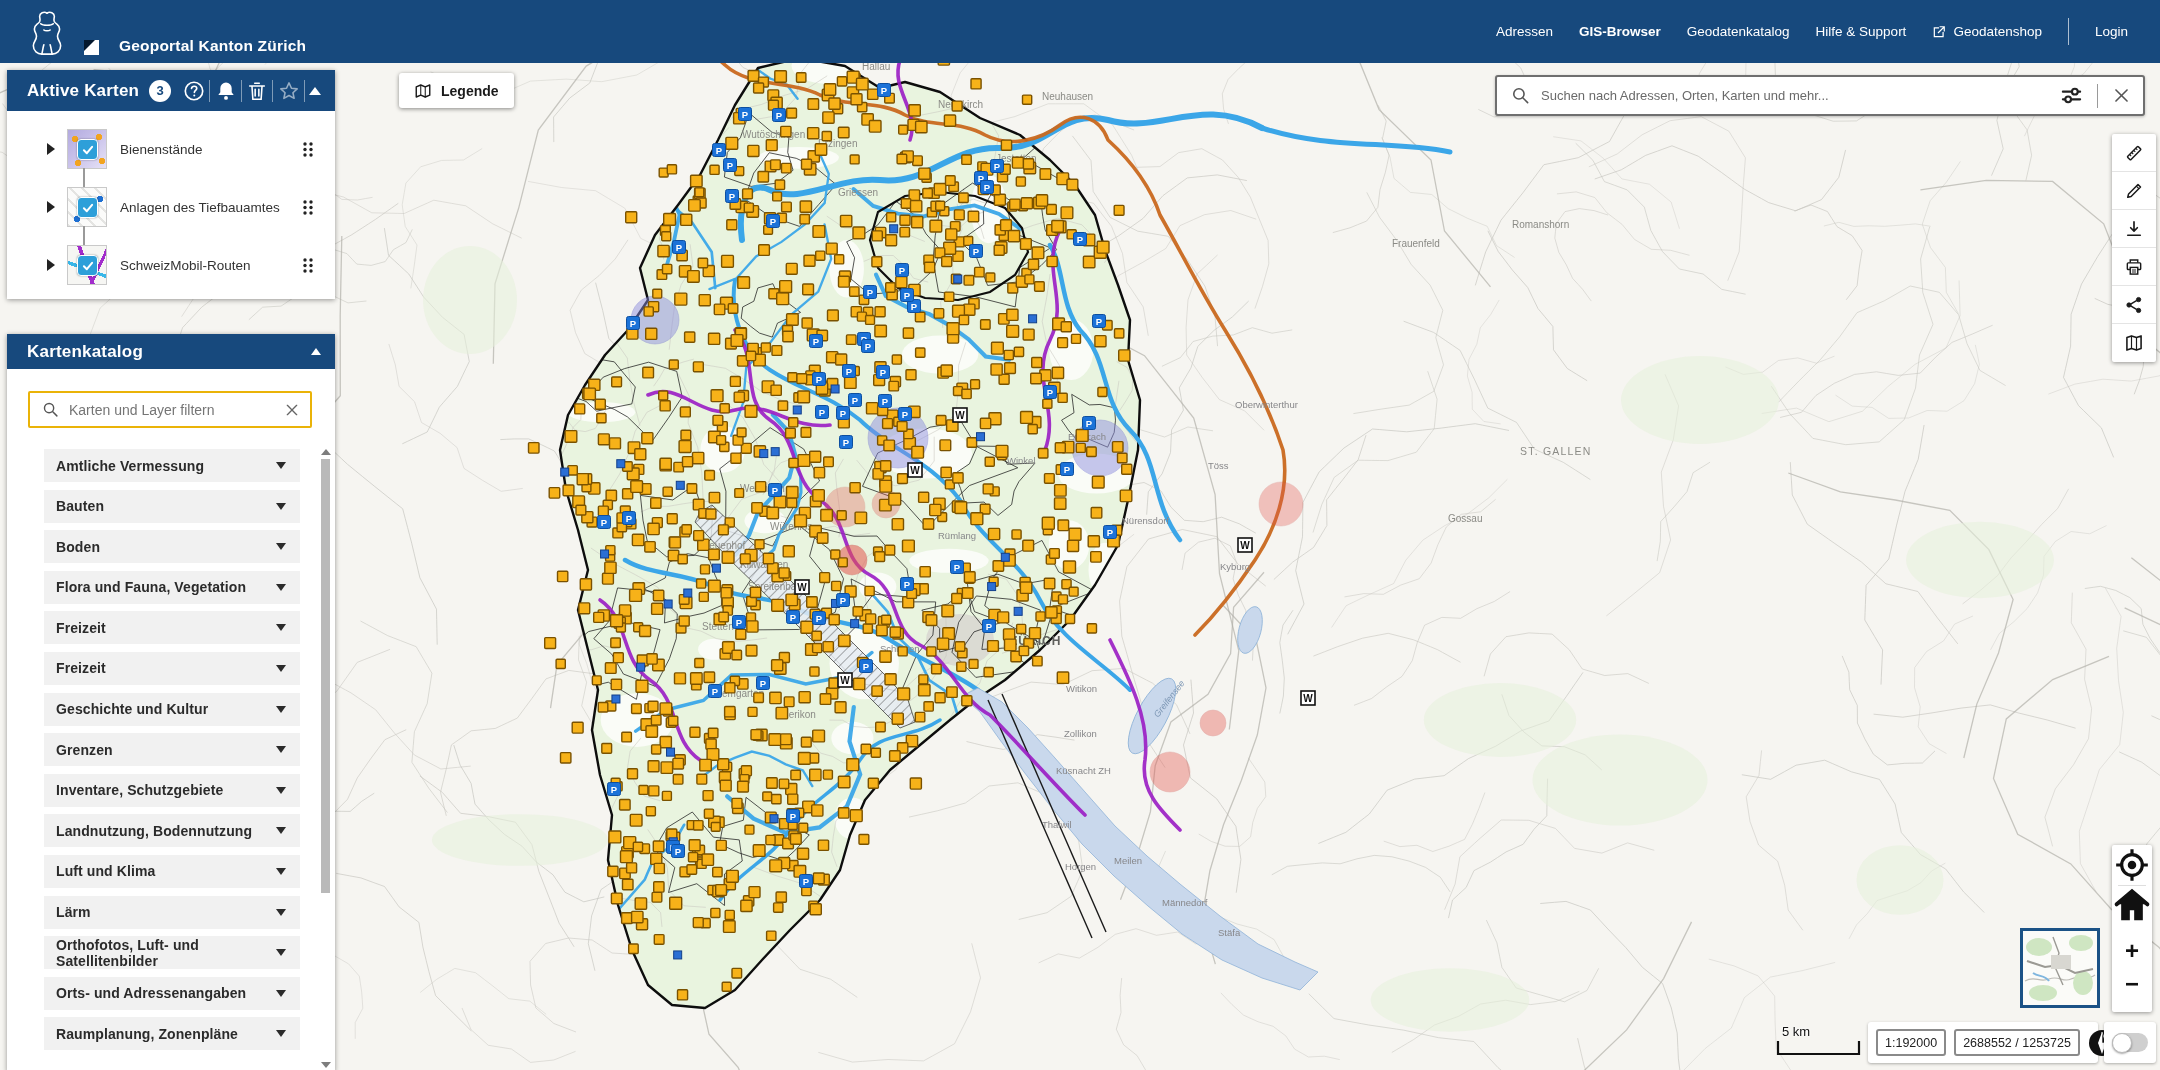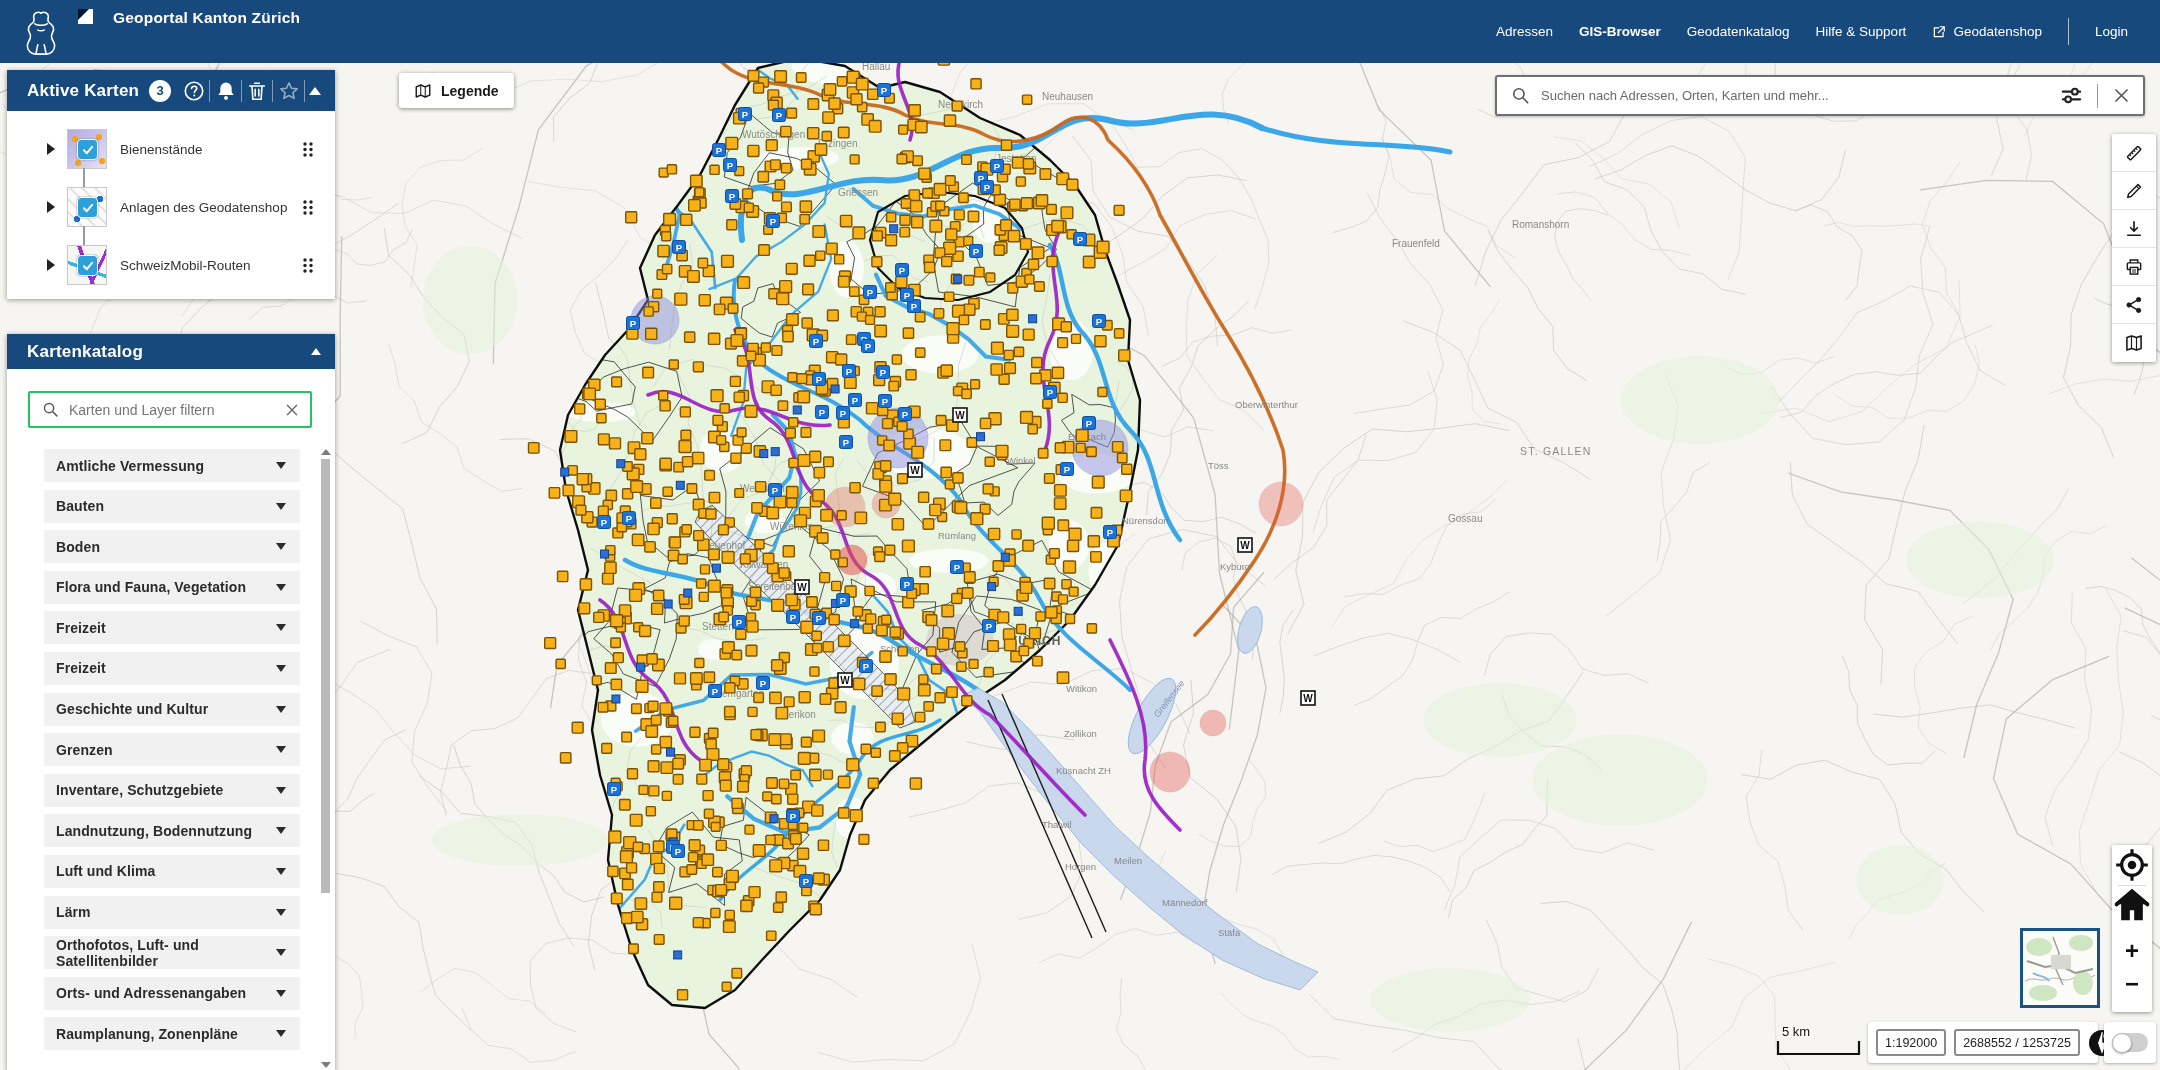--- a/index.html
+++ b/index.html
@@ -2,21 +2,21 @@
 <html><head>
 <meta charset="utf-8">
 <style>
   *{margin:0;padding:0;box-sizing:border-box;font-family:"Liberation Sans",sans-serif;}
   html,body{width:2160px;height:1070px;overflow:hidden;background:#f6f5f2;position:relative;}
   svg{display:block}
   #map{position:absolute;left:0;top:0;width:2160px;height:1070px;}
 
   
   #topbar{position:absolute;left:0;top:0;width:2160px;height:63px;background:#17497d;display:flex;align-items:center;justify-content:space-between;z-index:40;}
-  .brand{display:flex;align-items:flex-start;gap:16px;padding-left:20px;}
+  .brand{display:flex;align-items:flex-end;gap:16px;padding-left:26px;}
   .lion{width:42px;height:46px;color:#fff;}
   .sqlogo{width:15px;height:15px;background:#fff;position:relative;display:inline-block;}
   .sqlogo:after{content:"";position:absolute;right:0;bottom:0;border-style:solid;border-width:0 0 11px 11px;border-color:transparent transparent #17497d transparent;opacity:.0}
   .sqlogo:before{content:"";position:absolute;left:0;top:0;border-style:solid;border-width:11px 11px 0 0;border-color:#04182e transparent transparent transparent;}
   .brand-title{color:#fff;font-weight:bold;font-size:15.5px;letter-spacing:.2px;margin-left:4px;}
   #topnav{display:flex;align-items:center;gap:26px;padding-right:32px;}
   .nav-item{color:#fff;font-size:13.5px;text-decoration:none;display:flex;align-items:center;gap:7px;cursor:pointer;white-space:nowrap;}
   .nav-item.active .nav-label{font-weight:bold;}
   .nav-sep{width:1px;height:27px;background:rgba(255,255,255,.65);}
   .ext{width:14px;height:14px;display:inline-flex;}
@@ -64,21 +64,21 @@
     repeating-linear-gradient(45deg,#e4e4e2 0 2px,#fbfbfa 2px 9px);}
   .thumb.mobil{background:
     linear-gradient(70deg,transparent 44%,#a22ccc 44% 52%,transparent 52%),
     linear-gradient(20deg,transparent 38%,#38b6e8 38% 45%,transparent 45%),
     linear-gradient(115deg,transparent 70%,#a22ccc 70% 76%,transparent 76%),
     #f6f6f3;}
 
   #panel-catalog{top:334px;height:738px;overflow:hidden;}
   #panel-catalog .phead{height:35px;}
   #panel-catalog .phead .caret-up{margin-left:auto;border-bottom-width:7px;border-left-width:5px;border-right-width:5px;}
-  .searchbox{margin:22px 23px 0 21px;height:37px;border:2px solid #22c55e;border-radius:2px;display:flex;align-items:center;padding:0 10px 0 12px;background:#fff;}
+  .searchbox{margin:22px 23px 0 21px;height:37px;border:2px solid #eab308;border-radius:2px;display:flex;align-items:center;padding:0 10px 0 12px;background:#fff;}
   .searchbox .sic{width:17px;height:17px;color:#555;flex:none;}
   .searchbox input{border:none;outline:none;flex:1;font-size:14px;color:#333;margin-left:10px;}
   .searchbox input::placeholder{color:#757575;}
   .searchbox .clear{width:16px;height:16px;color:#666;cursor:pointer;flex:none;}
   .catlist{position:absolute;left:21px;right:35px;top:115px;bottom:0;overflow:hidden;padding-left:16px;}
   .cat-item{height:33px;background:#f1f1f1;display:flex;align-items:center;padding:0 14px 0 12px;margin-bottom:7.6px;cursor:pointer;}
   .cat-label{font-size:14px;font-weight:bold;color:#2b2b2b;flex:1;letter-spacing:.1px;}
   .caret-down{width:0;height:0;border-left:5.5px solid transparent;border-right:5.5px solid transparent;border-top:7px solid #2b2b2b;}
   .scrolltrack{position:absolute;right:4px;top:119px;bottom:6px;width:11px;}
   .scrollthumb{position:absolute;left:1px;top:6px;width:9px;height:434px;background:#b9b9b9;cursor:pointer;}
@@ -1820,21 +1820,21 @@
   <div class="layer-row">
     <span class="connector"></span>
     <span class="expand"></span>
     <span class="thumb tiefbau">
       <span class="cb">
         <svg viewBox="0 0 24 24">
               <path d="M5 12.5l5 5 9-11" fill="none" stroke="#fff" stroke-width="3.4" stroke-linecap="round" stroke-linejoin="round"></path>
             </svg>
       </span>
     </span>
-    <span class="layer-label">Anlagen des Geodatenshop</span>
+    <span class="layer-label">Anlagen des Tiefbauamtes</span>
     <span class="handle">
       <svg viewBox="0 0 14 17">
             <g fill="#222">
               <circle cx="4" cy="3" r="1.7"></circle>
               <circle cx="10" cy="3" r="1.7"></circle>
               <circle cx="4" cy="8.5" r="1.7"></circle>
               <circle cx="10" cy="8.5" r="1.7"></circle>
               <circle cx="4" cy="14" r="1.7"></circle>
               <circle cx="10" cy="14" r="1.7"></circle>
             </g>

